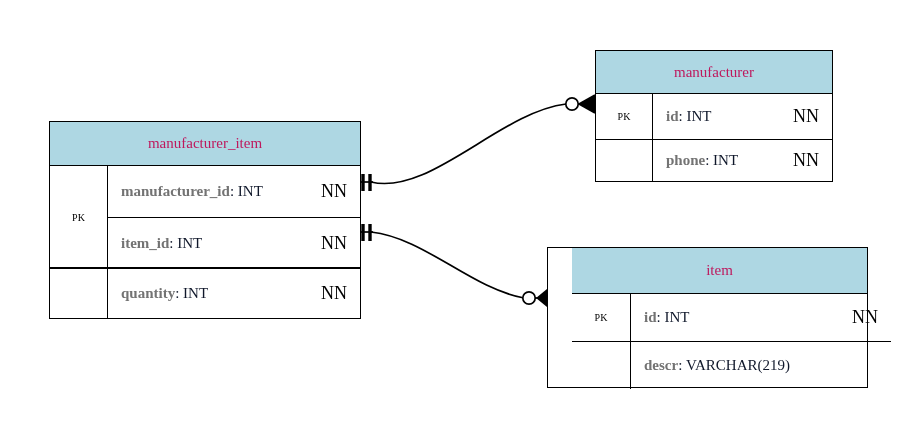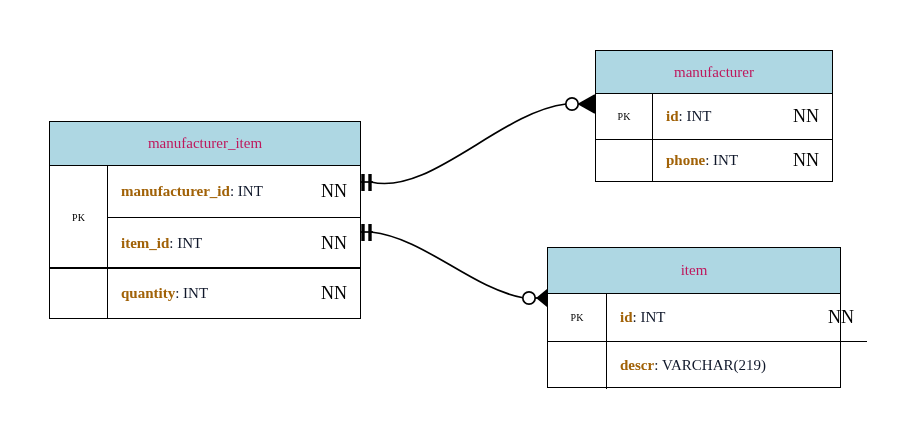--- a/index.html
+++ b/index.html
@@ -63,21 +63,21 @@
     box-sizing: border-box;
     display: flex;
     align-items: center;
   }
   .attr-row .attr-text {
     font-size: 15px;
     white-space: nowrap;
   }
   .attr-name {
     font-weight: bold;
-    color: #a16207;
+    color: #737373;
   }
   .attr-type {
     font-weight: normal;
     color: #0f172a;
   }
   .attr-flag {
     position: absolute;
     font-size: 18px;
     color: #000000;
     white-space: nowrap;
@@ -147,21 +147,21 @@
       </div>
       <div class="hsep thin" style="left:0; top:45px; width:236px;"></div>
 
       <div class="attr-row" style="left:57px; top:46px; width:179px; height:41px;">
         <span class="attr-text" style="margin-left:13px;"><span class="attr-name">phone</span><span class="attr-type">:&nbsp;<span>INT</span></span></span>
         <span class="attr-flag" style="right:13px;">NN</span>
       </div>
     </div>
   </div>
 
-  <div class="entity" id="ent-item" style="left:547px; top:247px; width:294px; height:141px;">
+  <div class="entity" id="ent-item" style="left:547px; top:247px; width:321px; height:141px;padding-left:24px;">
 
     <div class="entity-header" style="height:46px;">item</div>
 
     <div class="entity-body" style="height:95px;">
 
       <div class="key-col" style="width:59px; height:47px; top:0;">PK</div>
       <div class="key-col empty-key" style="width:59px; height:48px; top:47px;"></div>
 
       <div class="attr-row" style="left:59px; top:0; width:260px; height:47px;">
         <span class="attr-text" style="margin-left:13px;"><span class="attr-name">id</span><span class="attr-type">:&nbsp;<span>INT</span></span></span>

